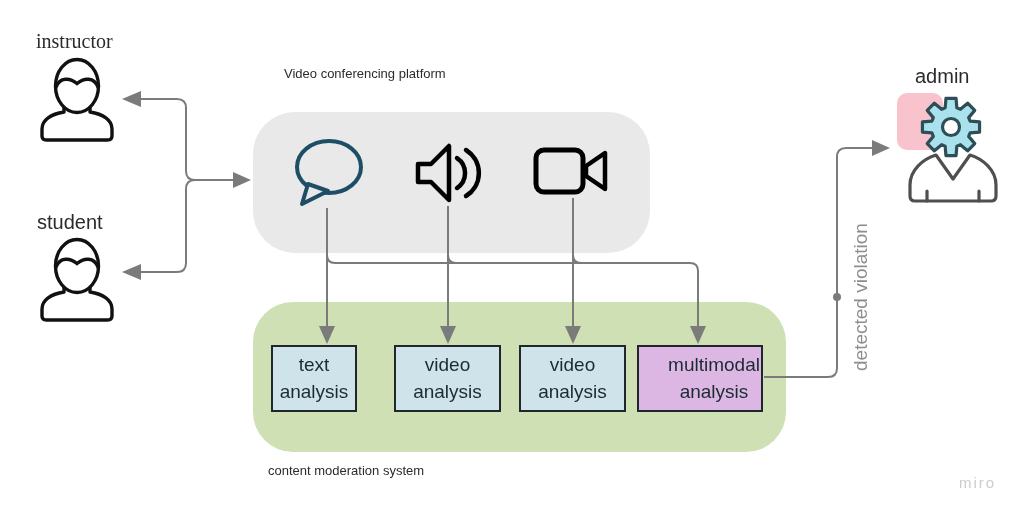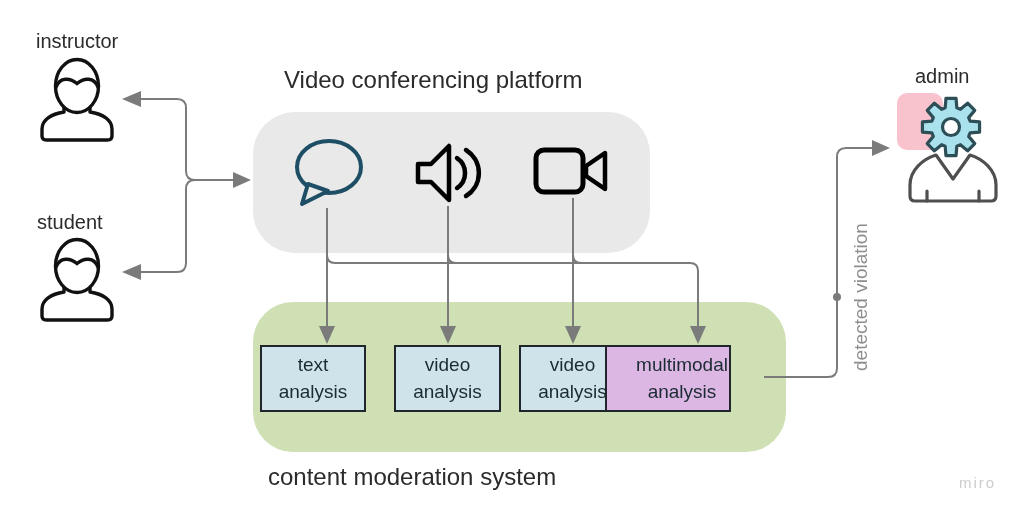--- a/index.html
+++ b/index.html
@@ -5,32 +5,32 @@
   html,body{margin:0;padding:0;background:#fff;}
   #app{
     position:relative;width:1024px;height:515px;overflow:hidden;background:#ffffff;
     font-family:"Liberation Sans","DejaVu Sans",sans-serif;color:#2b2b2b;
   }
   .abs{position:absolute;}
   .actor-label{font-size:20px;color:#2b2b2b;z-index:4;}
   .panel{position:absolute;z-index:1;}
   .panel-gray{left:253px;top:112px;width:397px;height:141px;background:#e9e9e9;border-radius:42px;}
   .panel-green{left:253px;top:302px;width:533px;height:150px;background:#cee0b4;border-radius:40px;}
-  .section-title{font-size:24px;color:#2b2b2b;z-index:4;}
+  .section-title{font-size:13px;color:#2b2b2b;z-index:4;}
   .module{
     position:absolute;top:345px;height:67px;z-index:3;box-sizing:border-box;
     background:#cfe4ea;border:2px solid #20262b;
     display:flex;align-items:center;justify-content:center;text-align:center;
     font-size:19px;line-height:1.42;color:#1c2b33;
   }
   .module.multimodal{background:#dcb7e3;}
-  .mod-text{left:260px;width:106px;}
+  .mod-text{left:271px;width:86px;}
   .mod-voice{left:394px;width:107px;}
   .mod-video{left:519px;width:107px;}
-  .mod-multi{left:605px;width:126px;padding-left:28px;}
+  .mod-multi{left:637px;width:126px;padding-left:28px;}
   #connectors{position:absolute;left:0;top:0;z-index:2;}
   .icon-svg{position:absolute;z-index:3;}
   .rotated-label{
     position:absolute;left:762px;top:285px;width:200px;height:24px;
     transform:rotate(-90deg);transform-origin:center center;
     font-size:19px;color:#8d8d8d;text-align:center;z-index:3;
   }
   .admin-highlight{
     position:absolute;left:897px;top:93px;width:46px;height:57px;
     background:#f9c3ce;border-radius:10px;z-index:2;
@@ -38,21 +38,21 @@
   .watermark{
     position:absolute;left:959px;top:474px;font-size:15px;font-weight:normal;
     letter-spacing:2px;color:#cdcdcd;z-index:4;
   }
 </style>
 </head>
 <body>
 
 <div id="app">
 
-  <div class="abs actor-label" style="left:36px;top:30px;">instructor</div>
+  <div class="abs actor-label" style="left:36px;top:30px;font-family:Liberation Serif, serif;">instructor</div>
   <div class="abs actor-label" style="left:37px;top:211px;">student</div>
   <div class="abs actor-label" style="left:915px;top:65px;">admin</div>
 
   <svg class="icon-svg" style="left:30px;top:56px;" width="94" height="90" viewBox="0 0 94 90">
     <path d="M 34 47 L 34 56 C 21 58 12 64 12 73 L 12 80 Q 12 84 16.5 84 L 77.5 84 Q 82 84 82 80 L 82 73 C 82 64 73 58 60 56 L 60 47" fill="#ffffff" stroke="#111111" stroke-width="3.4" stroke-linejoin="round" stroke-linecap="round"></path>
     <ellipse cx="47" cy="30" rx="21.5" ry="26.5" fill="#ffffff" stroke="#111111" stroke-width="3.4"></ellipse>
     <path d="M 26 31 C 30 21 40 21.5 47 27.5 C 54 21.5 64 21 68 31" fill="none" stroke="#111111" stroke-width="3.4" stroke-linecap="round"></path>
   </svg>
 
   <svg class="icon-svg" style="left:30px;top:236px;" width="94" height="90" viewBox="0 0 94 90">

